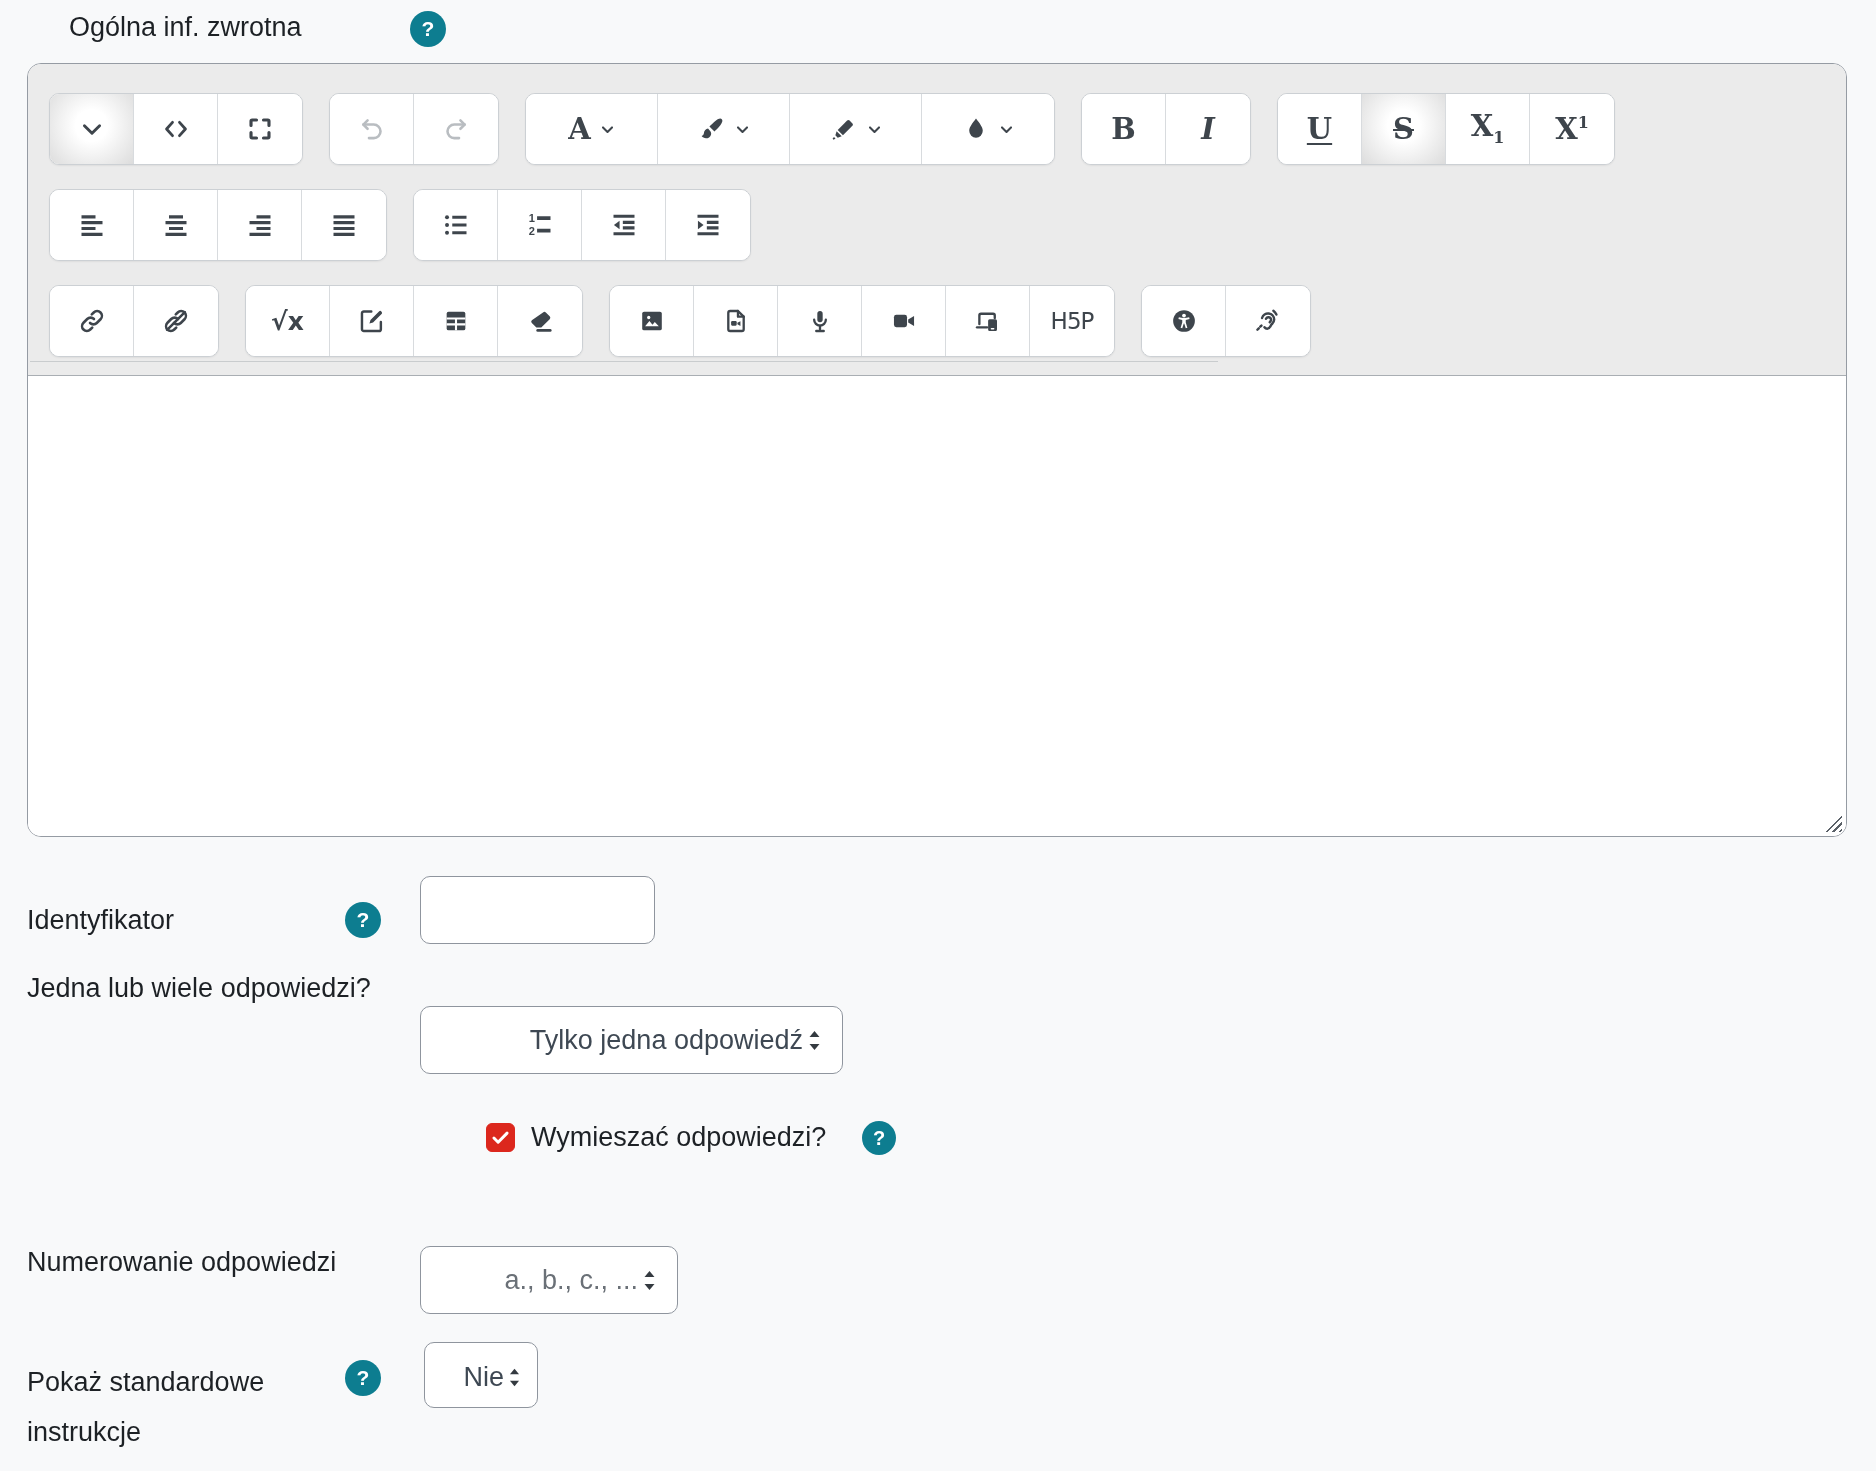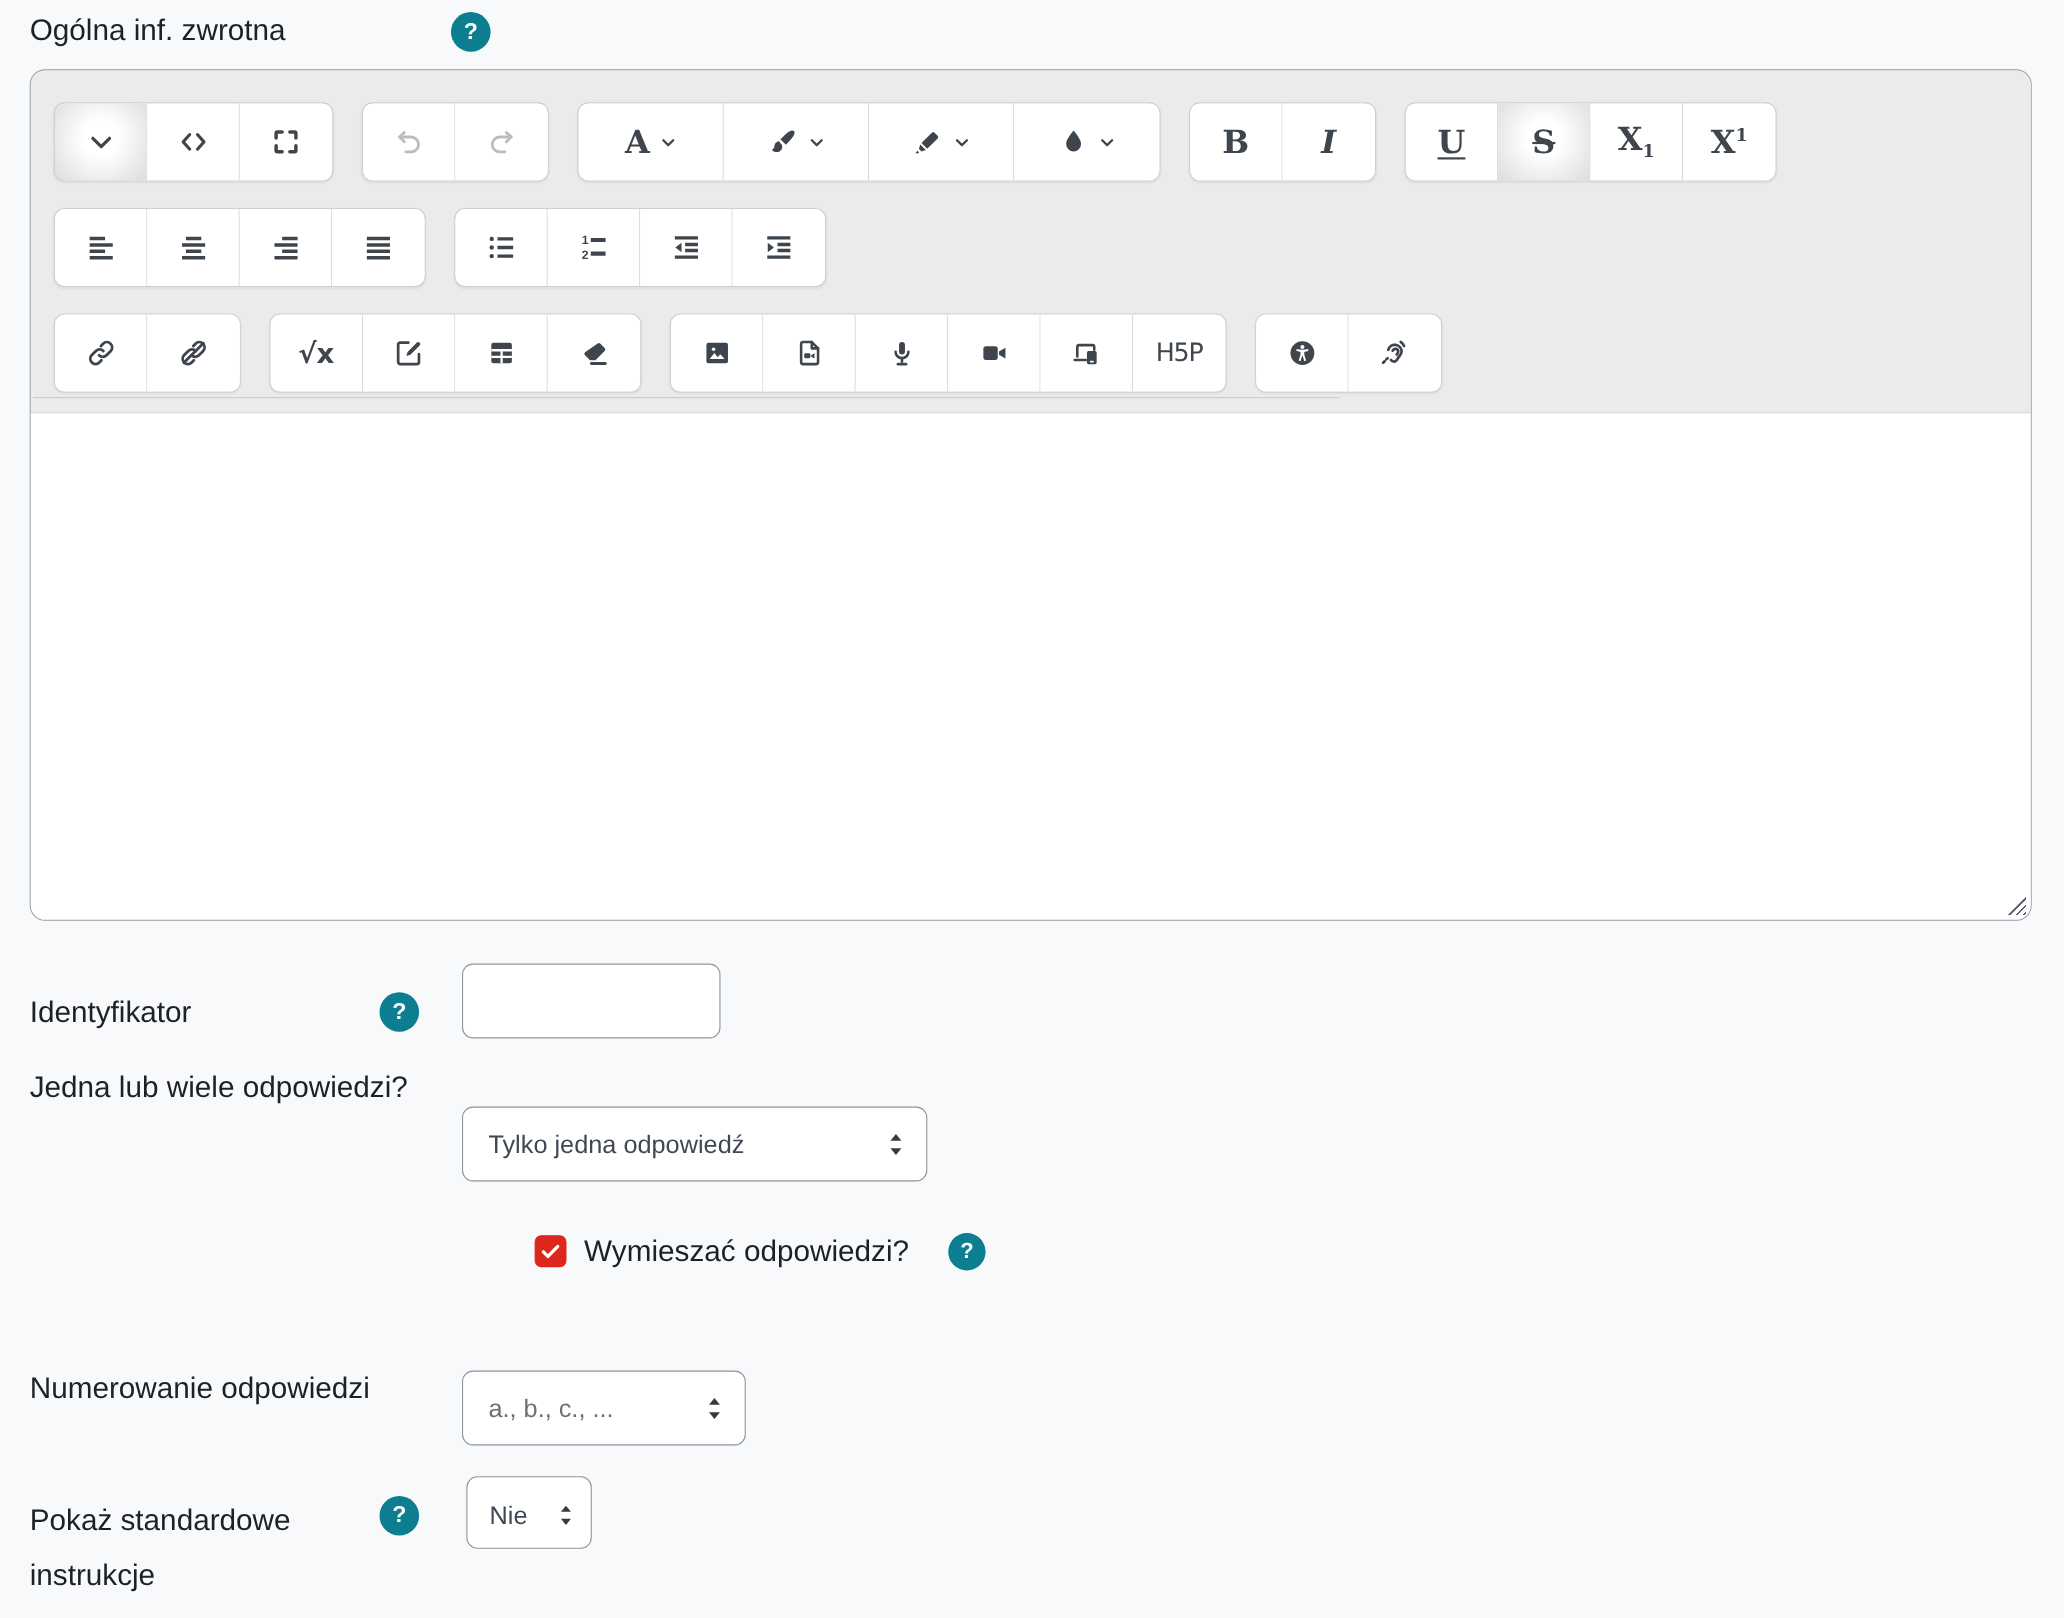--- a/index.html
+++ b/index.html
@@ -116,26 +116,26 @@
     border:1px solid #8f959e;
     border-radius:10px;
     background:#fff;
     font-size:27px;
     padding:0 18px;
     font-family:inherit;
     color:#1d2125;
   }
   .select{
     position:absolute;
-    display:flex;align-items:center;justify-content:space-between;
+    display:flex;align-items:center;justify-content:flex-end;
     background:#fff;
     border:1px solid #8f959e;
     border-radius:10px;
     padding:0 16px 0 23px;
-    font-size:23px;
+    font-size:27px;
     color:#3e4853;
     cursor:pointer;
   }
   .select .updown{display:flex;align-items:center;}
   .select.muted .select-value{color:#6a7077;}
   .checkbox{
     position:absolute;
     left:486px;top:1123px;
     width:29px;height:29px;
     border-radius:6px;
@@ -146,21 +146,21 @@
   }
   .checkbox .ck{display:none;}
   .checkbox.checked{background:var(--red);border-color:var(--red);}
   .checkbox.checked .ck{display:block;}
 </style>
 </head>
 <body>
 
 <div>
 
-  <div class="field-label" style="top:3px;">Ogólna inf. zwrotna</div>
+  <div class="field-label" style="top:3px;margin-left:42px;">Ogólna inf. zwrotna</div>
   <div class="help" style="left:410px;top:11px;">
     <span>?</span>
   </div>
 
   <div class="editor">
     <div class="toolbar" id="toolbar">
         <div class="tb-row">
           <div class="tb-group">
             <button class="tb-btn active">
               <span class="ic">

